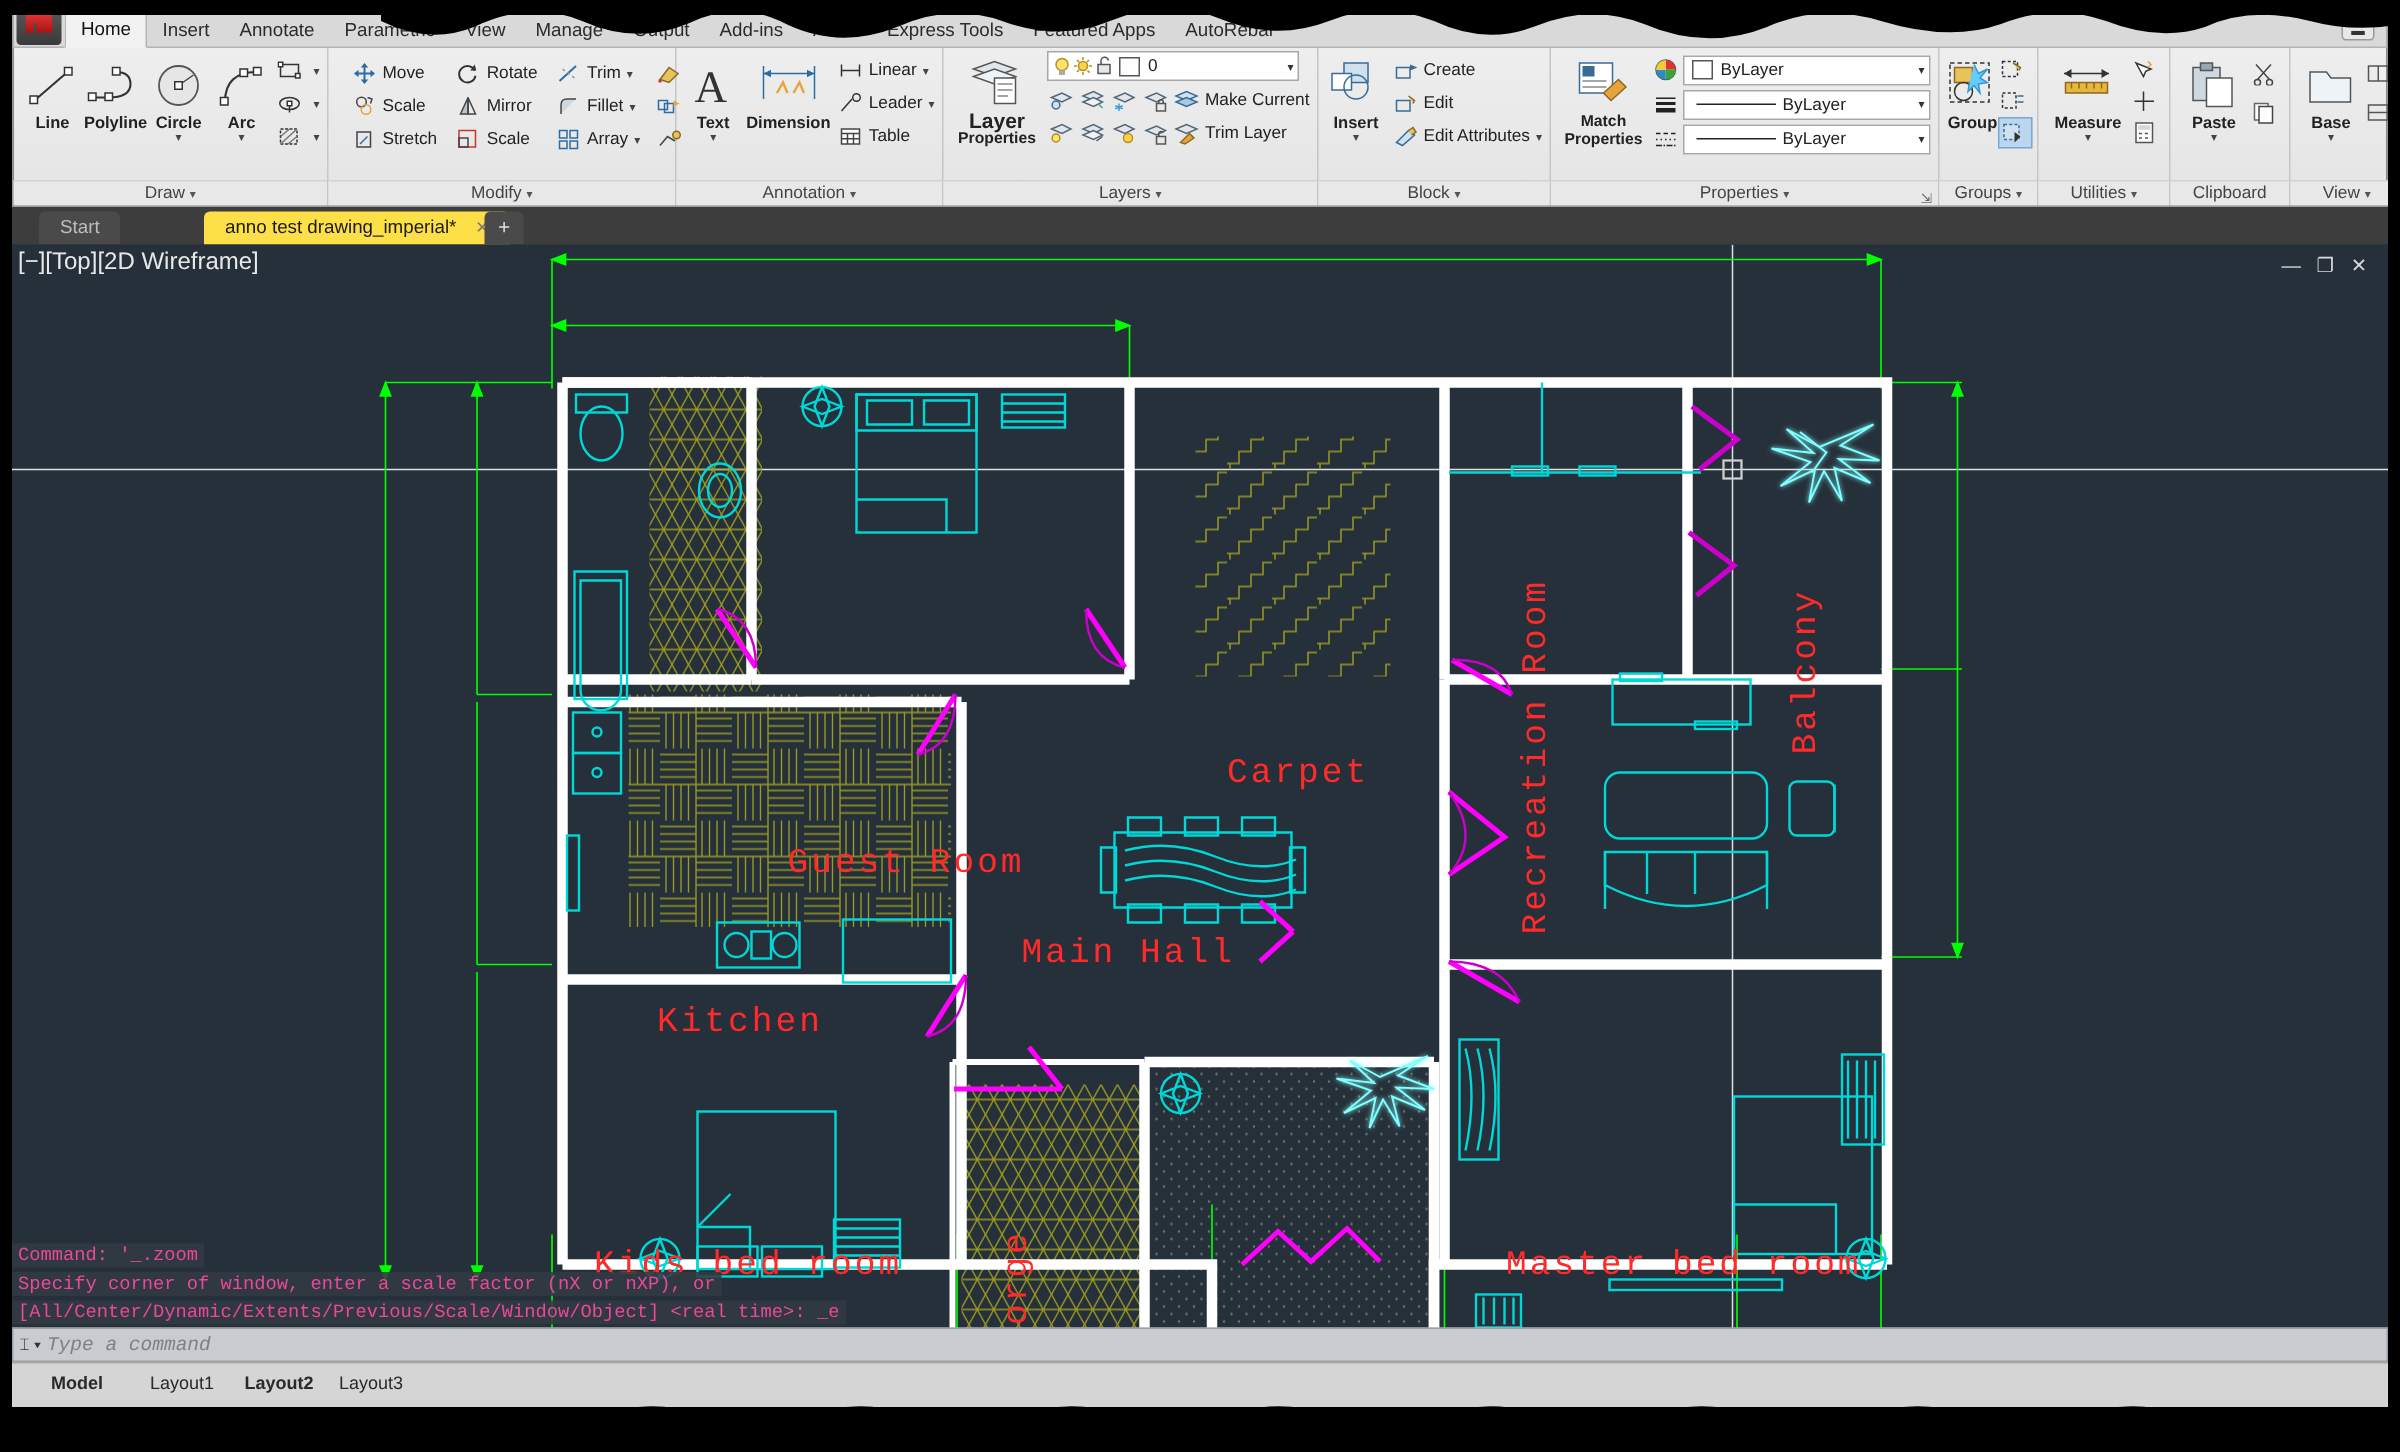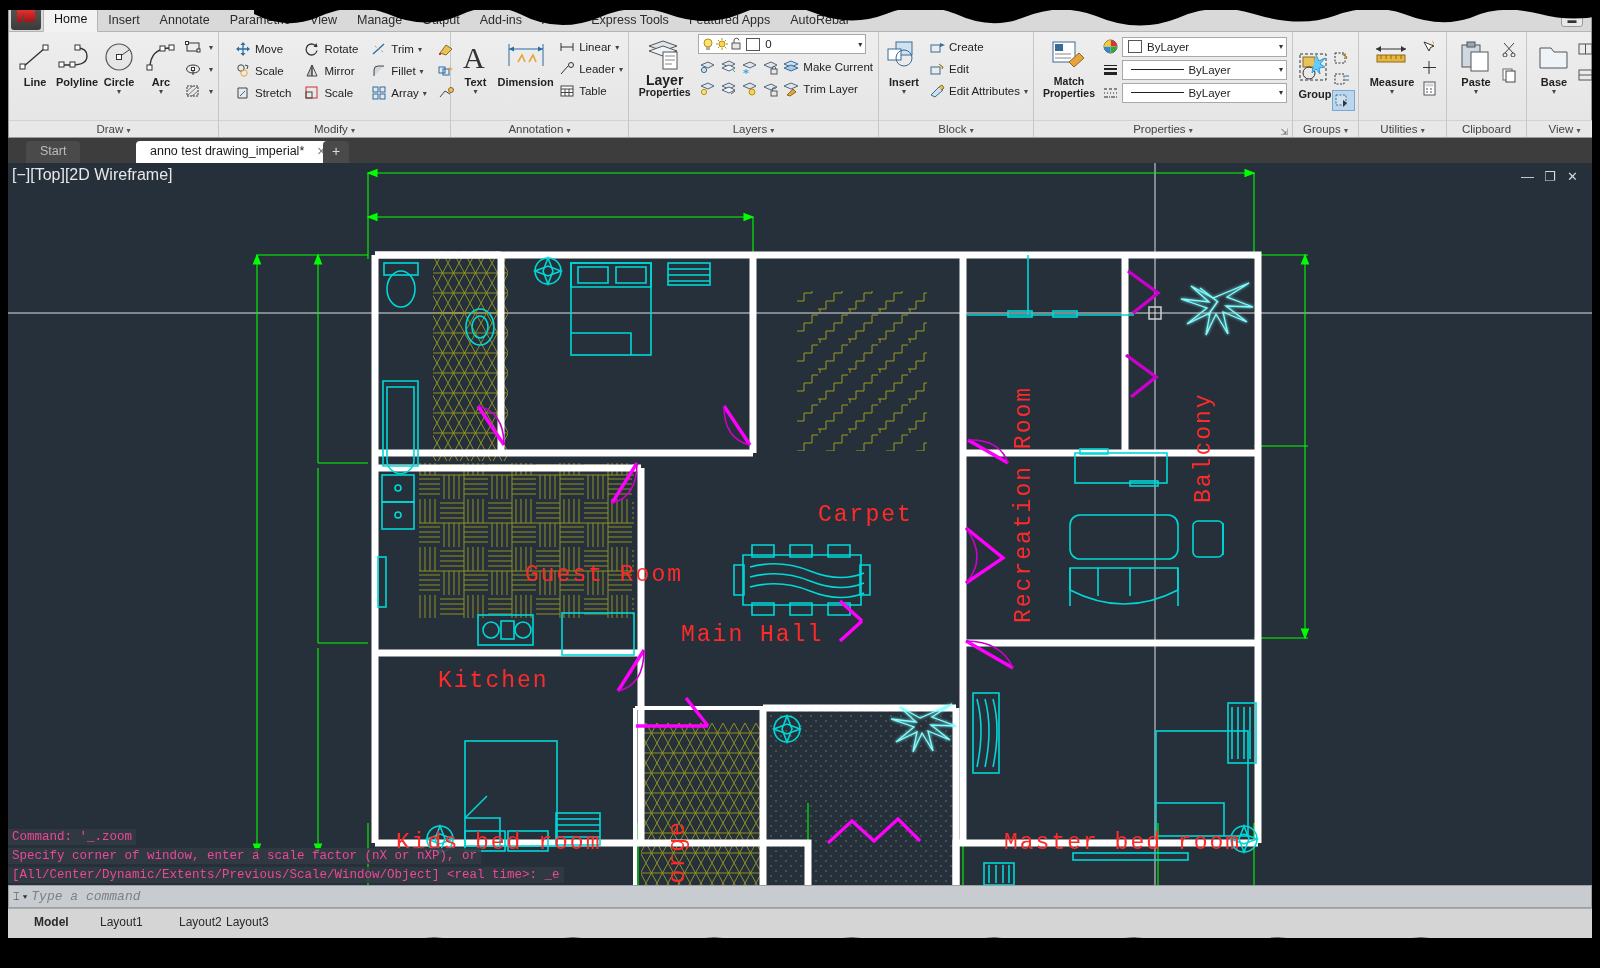--- a/index.html
+++ b/index.html
@@ -64,21 +64,21 @@
   .combo .cb-arrow { position:absolute; right:3px; font-size:8px; color:#333; }
   .swatch { width:14px; height:13px; border:1px solid #555; background:#fff; margin:0 5px 0 3px;}
   .lineprev { flex:1; height:1px; background:#222; margin:0 4px 0 6px; }
 
   
   .filetabs { position:absolute; left:8px; top:138px; width:1584px; height:37px;
               background:#3d3d3d; }
   .ftab { position:absolute; top:3px; height:22px; background:#4a4a4a;
           border-radius:4px 4px 0 0; font-size:12.5px; color:#bdbdbd;
           line-height:21px; padding:0 14px; cursor:default; }
-  .ftab.sel { background:#ffffff; color:#1a1a1a; }
+  .ftab.sel { background:#fde047; color:#1a1a1a; }
   .ftab .x { font-size:11px; color:#777; margin-left:9px; }
   .ftab.plus { padding:0 9px; color:#ddd; font-size:14px; line-height:20px;}
 
   
   .canvas { position:absolute; left:8px; top:163px; width:1584px; height:750px;
             background:#26303a; overflow:hidden; }
   .vplabel { position:absolute; left:4px; top:3px; font-size:16px; color:#e8e8e8;
              font-family:"Liberation Sans", sans-serif; }
   .wctrl { position:absolute; top:6px; font-size:13px; color:#d8d8d8; cursor:default;}
 
@@ -622,21 +622,21 @@
                 <span style="flex:1"></span>
                 <span class="cb-arrow">▾</span>
               </span>
             </div>
           </div>
         </div>
         <div class="panel-title"><span>Properties</span> <span class="car">▾</span><span class="diag">⇲</span></div>
       </div>
 
       <div class="panel" style="width:66px">
-        <div class="panel-body" style="padding-top:16px">
+        <div class="panel-body" style="padding-top:4px">
           <div class="bigbtn" style="width:40px">
             <div class="glyph">
               <svg width="34" height="34">
                   <rect x="2" y="2" width="26" height="26" fill="none" stroke="#333" stroke-dasharray="3,2"></rect>
                   <rect x="5" y="5" width="12" height="10" fill="#e8c25a" stroke="#8a6a20"></rect>
                   <circle cx="11" cy="21" r="6" fill="none" stroke="#333"></circle>
                   <path d="M18 3 l3 6 6 -3 -5 6 5 3 -6 1 1 6 -4 -5 -4 4 1 -6" fill="#6cf" stroke="#39c"></path>
                 </svg>
             </div>
             <div class="lbl">Group</div>
@@ -1070,21 +1070,21 @@
   <div class="cmdhist" style="top:848px; left:8px;">Specify corner of window, enter a scale factor (nX or nXP), or</div>
 
   <div class="cmdinput">
     <span class="ci-ico">⌶ ▾</span>
     <span class="ci-txt">Type a command</span>
   </div>
 
   <div class="statusbar">
     <span class="sb-txt" style="left:26px; font-weight:bold;">Model</span>
     <span class="sb-txt" style="left:92px;">Layout1</span>
-    <span class="sb-txt" style="left:171px;">Layout2</span>
+    <span class="sb-txt" style="left:155px;font-weight:bold;">Layout2</span>
     <span class="sb-txt" style="left:218px;">Layout3</span>
   </div>
 
   <div class="tear" style="left:0;top:0;width:1600px;height:10px;"></div>
   <div class="tear" style="left:0;top:0;width:8px;height:968px;"></div>
   <div class="tear" style="right:0;top:0;width:8px;height:968px;"></div>
   <svg style="position:absolute;left:0;top:0;" width="1600" height="34">
     <path d="M0 0 H1600 V16 q-30 6 -60 -2 q-40 -10 -70 4 q-30 10 -66 -4 q-34 -12 -70 2 q-34 12 -80 -2 q-40 -12 -76 4 q-40 16 -82 -2 q-36 -14 -74 2 q-32 12 -66 -4 q-36 -14 -70 0 q-36 14 -74 -2 q-34 -14 -72 2 q-34 14 -72 0 q-34 -12 -70 4 q-40 16 -78 -4 q-30 -14 -62 2 q-34 14 -70 -2 q-34 -14 -72 4 q-30 12 -62 -4 V0 Z" fill="#000"></path>
   </svg>
   <svg style="position:absolute;left:0;bottom:0;" width="1600" height="46">

